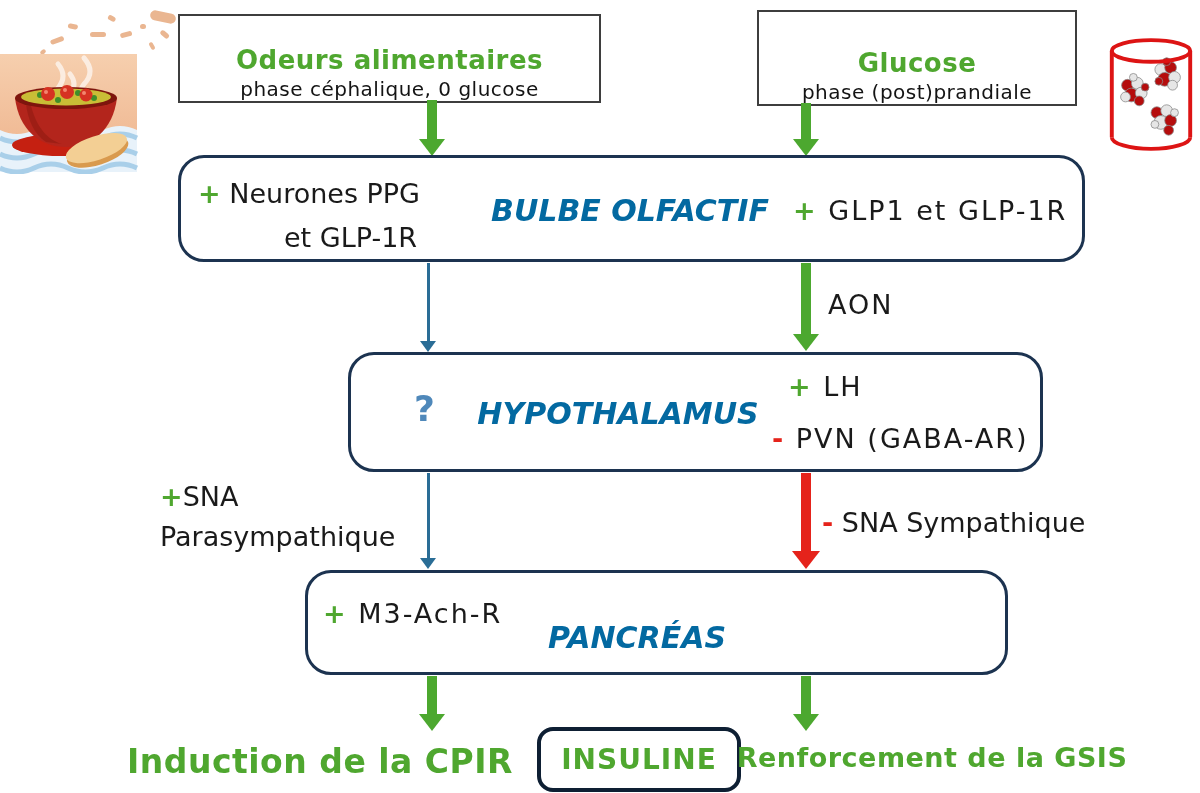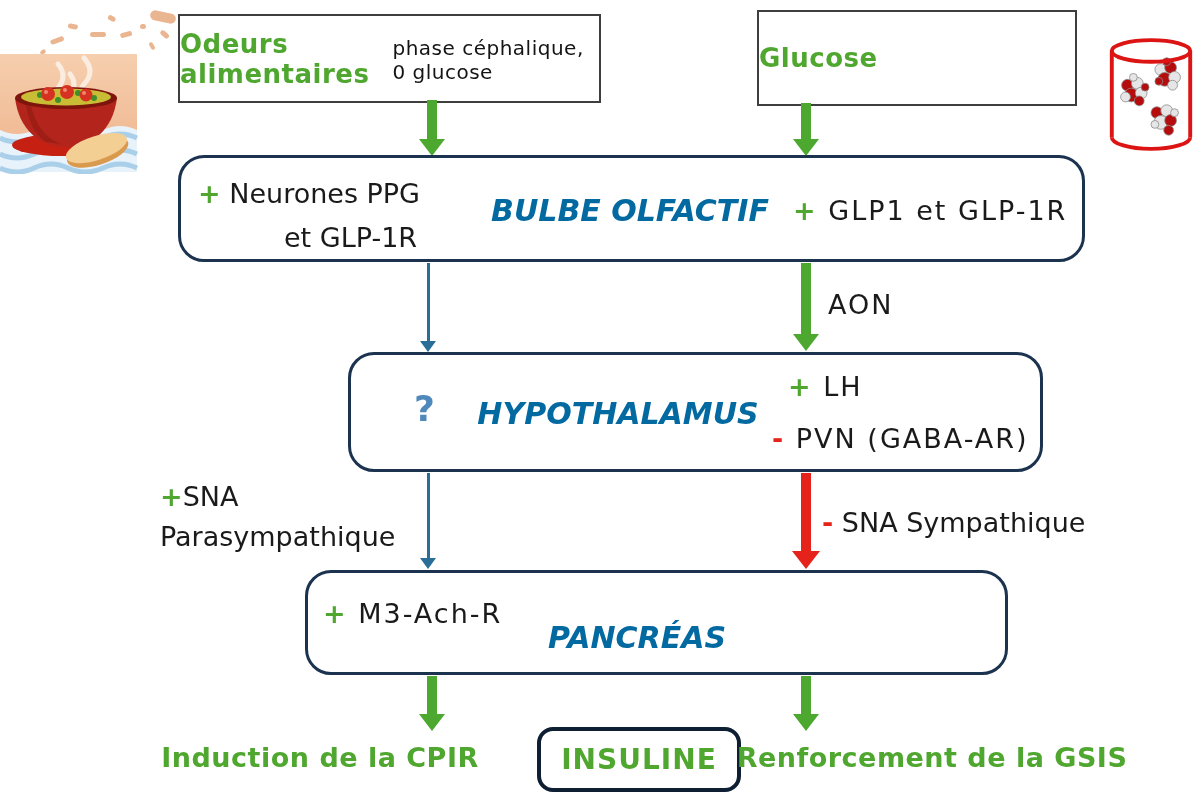--- a/index.html
+++ b/index.html
@@ -1,21 +1,21 @@
 <!DOCTYPE html>
 <html><head>
 <meta charset="utf-8">
 <style>
   html,body{margin:0;padding:0;background:#fff;}
   #canvas{position:relative;width:1200px;height:793px;background:#fff;overflow:hidden;
           font-family:"DejaVu Sans","Liberation Sans",sans-serif;color:#1a1a1a;}
 
   
   .topbox{position:absolute;background:#fff;border:2px solid #3e3e3e;
-          display:flex;flex-direction:row;align-items:center;justify-content:flex-start;}
+          display:flex;flex-direction:column;align-items:center;justify-content:flex-end;}
   .topbox .t1{font-weight:bold;color:#4FA72F;font-size:26px;letter-spacing:.5px;}
   .topbox .t2{font-size:20px;color:#141414;margin-top:2px;letter-spacing:.5px;}
 
   
   .bigbox{position:absolute;background:#fff;border:3px solid #1C3350;border-radius:26px;}
 
   .lbl{position:absolute;white-space:nowrap;font-size:27px;}
   .center-anchor{transform:translateX(-50%);}
   .sec-title{font-weight:bold;font-style:italic;font-size:30px;letter-spacing:0px;color:#0369a1;}
   .plus{color:#4FA72F;font-weight:bold;}
@@ -145,20 +145,21 @@
       <path d="M10,105 A40 12 0 0 0 90,105"></path>
     </g>
   </svg>
 
   <div class="topbox" style="left:178px;top:14px;width:419px;height:85px;">
     <div class="t1">Odeurs alimentaires</div>
     <div class="t2">phase céphalique, 0 glucose</div>
   </div>
   <div class="topbox" style="left:757px;top:10px;width:316px;height:92px;">
     <div class="t1">Glucose</div>
+    <div class="t2">phase (post)prandiale</div>
   </div>
 
   <div class="arrow green" style="left:418px;top:100px;height:56px;width:28px;">
     <div class="shaft"></div>
       <div class="head"></div>
   </div>
   <div class="arrow green" style="left:792px;top:103px;height:53px;width:28px;">
     <div class="shaft"></div>
       <div class="head"></div>
   </div>
@@ -224,19 +225,19 @@
 
   <div class="arrow green" style="left:418px;top:676px;height:55px;width:28px;">
     <div class="shaft"></div>
       <div class="head"></div>
   </div>
   <div class="arrow green" style="left:792px;top:676px;height:55px;width:28px;">
     <div class="shaft"></div>
       <div class="head"></div>
   </div>
 
-  <div class="lbl greenlbl center-anchor" style="left:320px;top:742px;font-size:27px;">Induction de la CPIR</div>
+  <div class="lbl greenlbl center-anchor" style="left:320px;top:742px;font-size:33px;">Induction de la CPIR</div>
   <div id="insuline-box">
     <span>INSULINE</span>
   </div>
   <div class="lbl greenlbl center-anchor" style="left:932px;top:742px;font-size:27px;">Renforcement de la GSIS</div>
 
 </div>
 
 </body></html>

